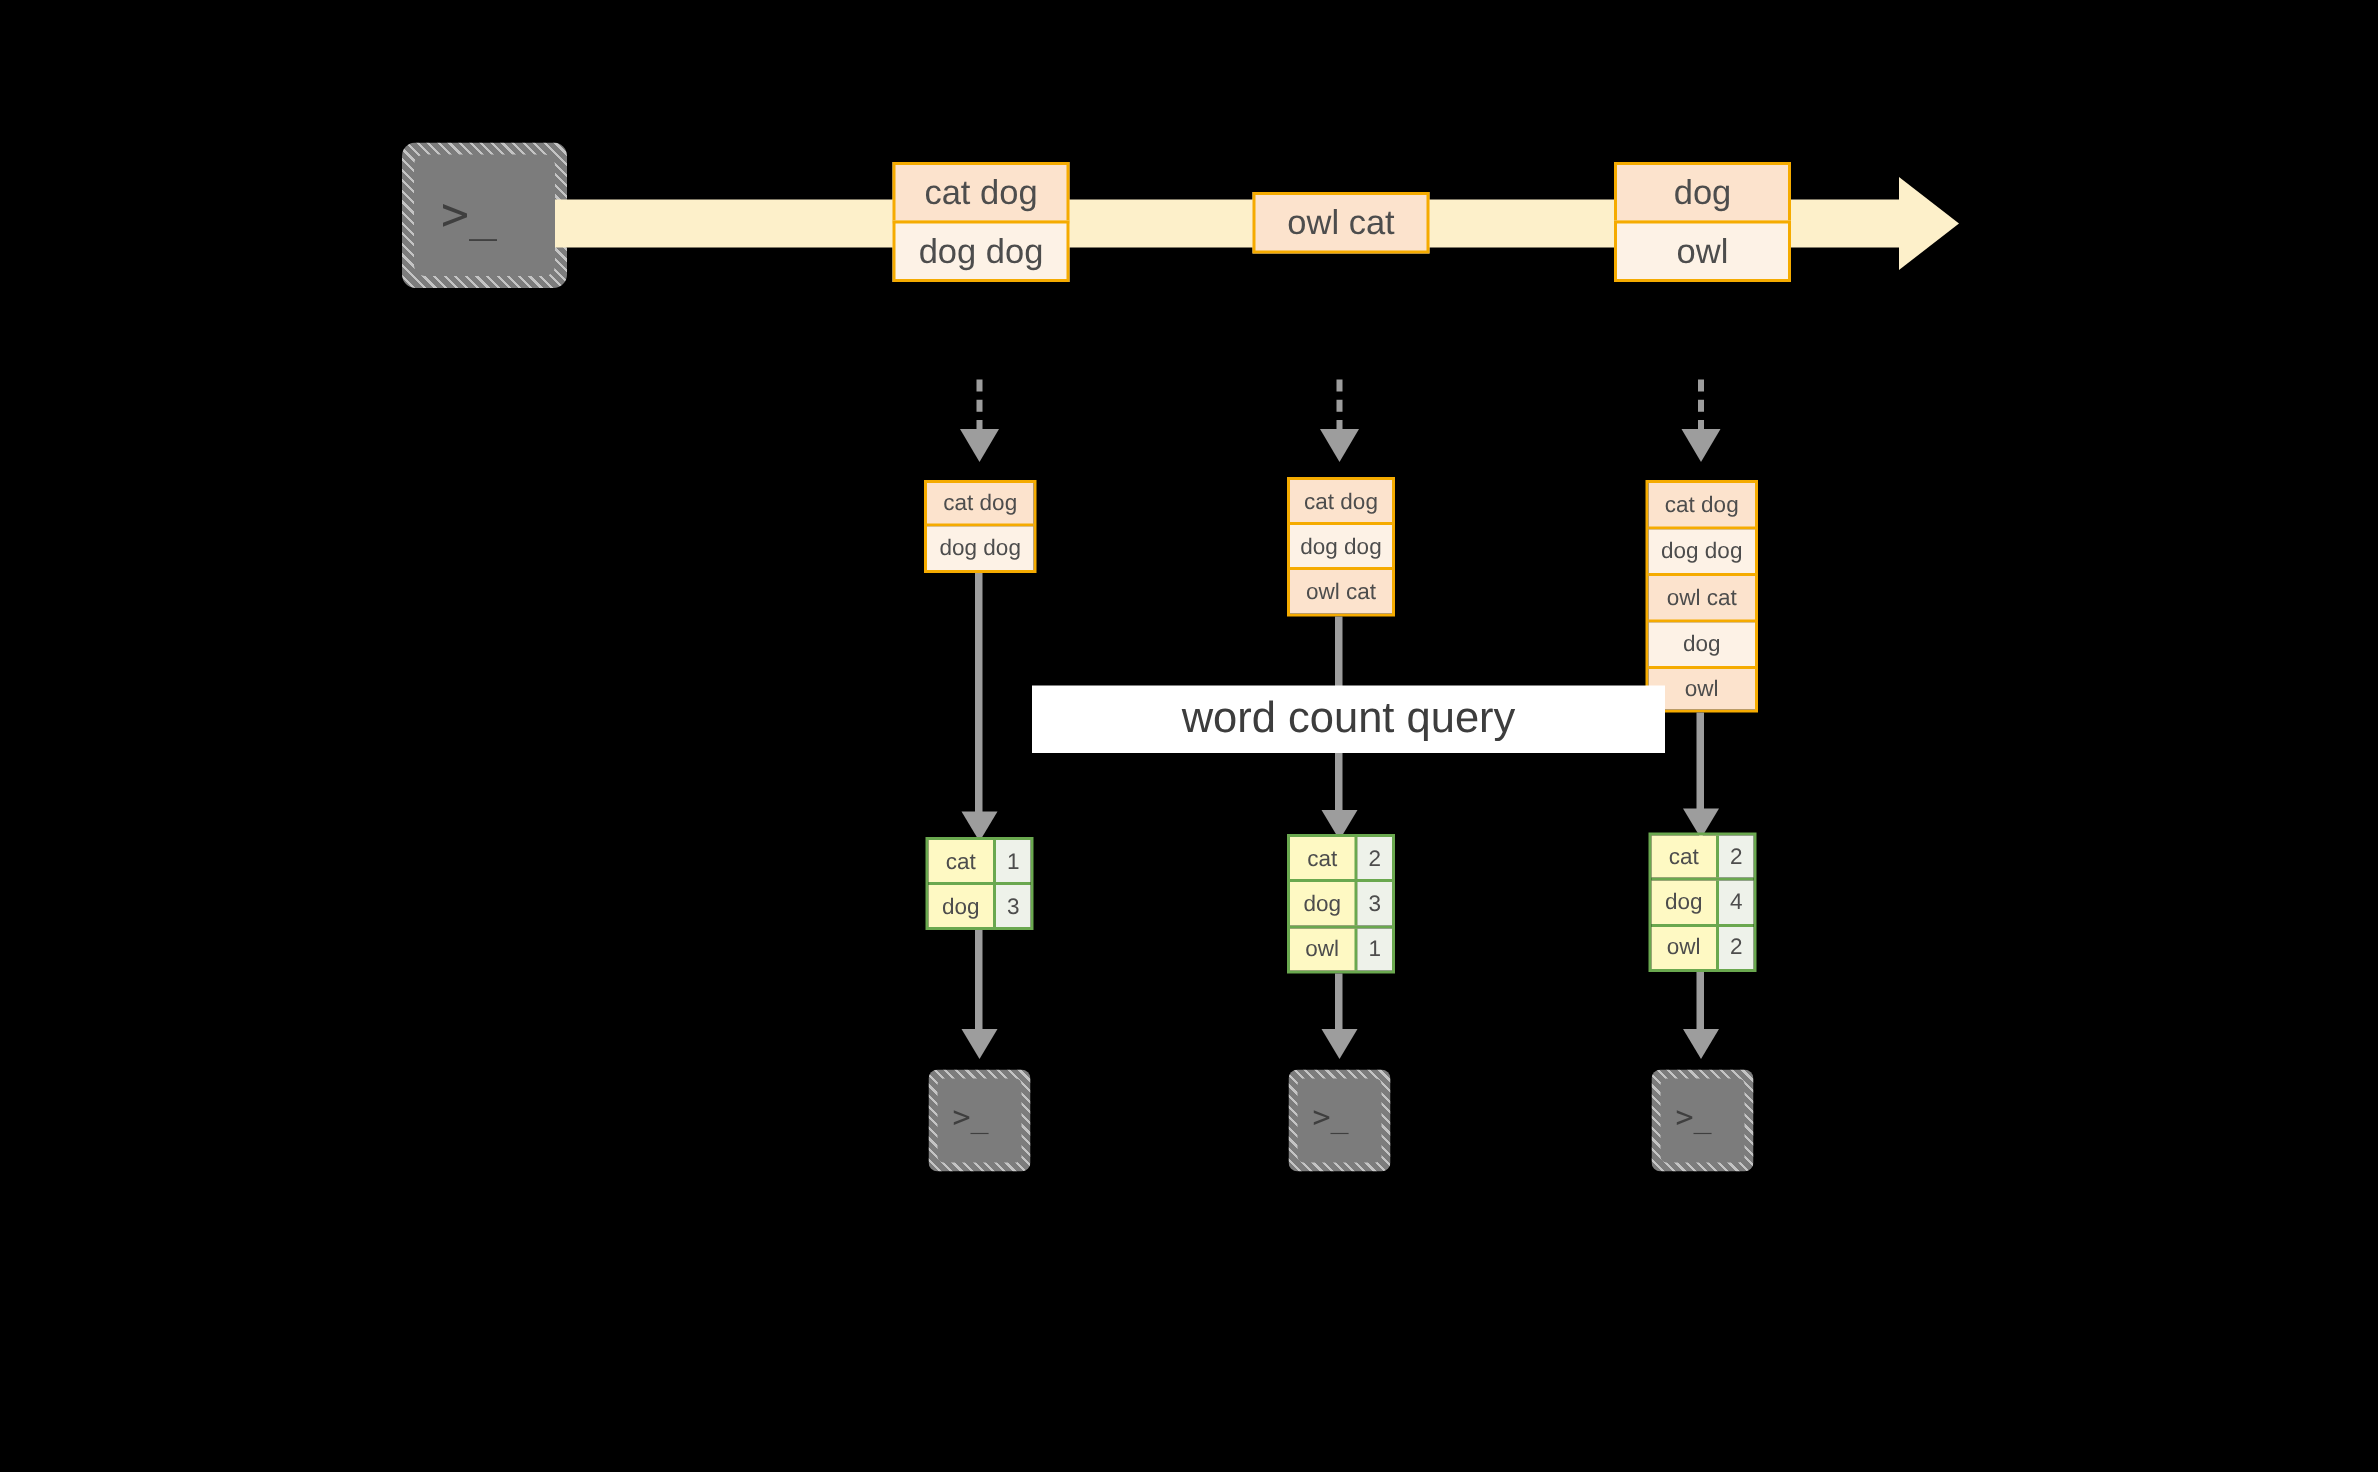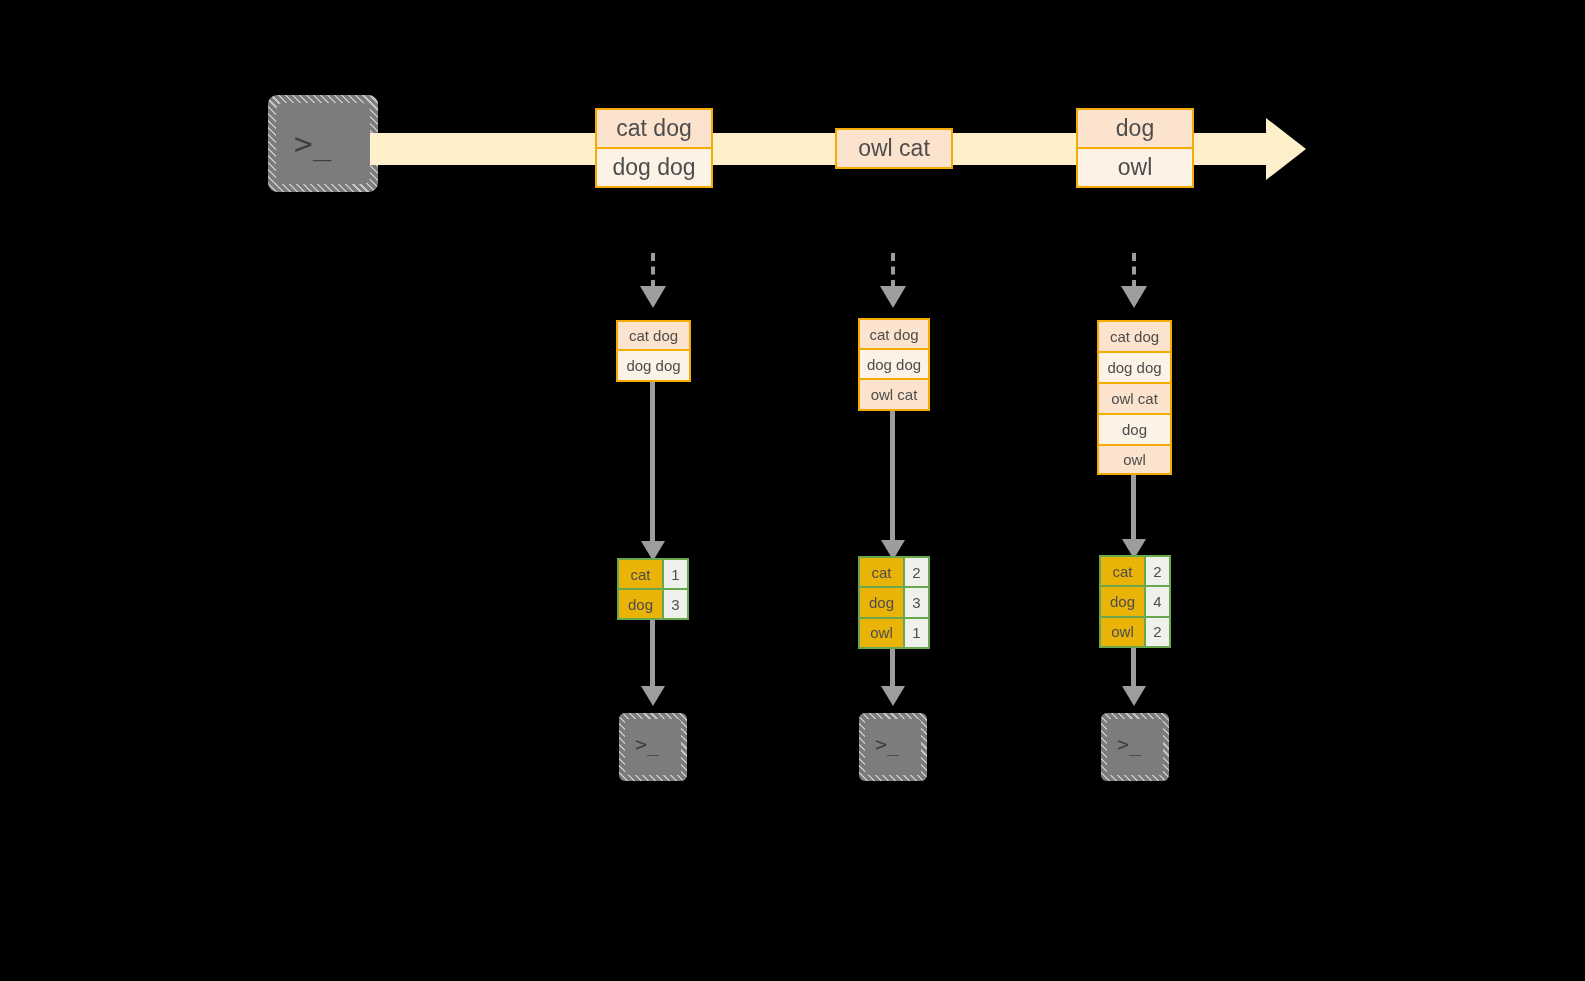--- a/index.html
+++ b/index.html
@@ -112,21 +112,21 @@
   .gtable .grow:last-child { border-bottom: none; }
   .gtable .gc {
     box-sizing: border-box;
     display: flex;
     align-items: center;
     justify-content: center;
     color: #4d4d4d;
     white-space: nowrap;
   }
   .gtable .gc.key {
-    background: #eab308;
+    background: #fef9c3;
     border-right: 2px solid #6aa84f;
   }
   .gtable .gc.val {
     background: #eef2ea;
   }
 
   
   .conn {
     position: absolute;
   }
@@ -306,14 +306,17 @@
   </div>
 
   <div class="shaft" style="position:absolute; left:1131px; top:648px; width:5px; height:44px; background:#9d9d9d;"></div>
   <div class="arrowhead" style="left:1122px; top:686px; border-width:20px 12px 0 12px;"></div>
 
   <div class="term" style="left:1101px; top:713px; width:68px; height:68px; border-radius:6px;">
     <div class="inner" style="left:6px; top:6px; right:6px; bottom:6px; border-radius:4px;"></div>
     <div class="glyph" style="left:16px; top:21px; font-size:20px;">&gt;_</div>
   </div>
 
+  <div class="qlabel" style="left:688px; top:457px; width:422px; height:45px; font-size:29px;">
+    <span>word count query</span>
+  </div>
 
 </div>
 
 </body></html>

